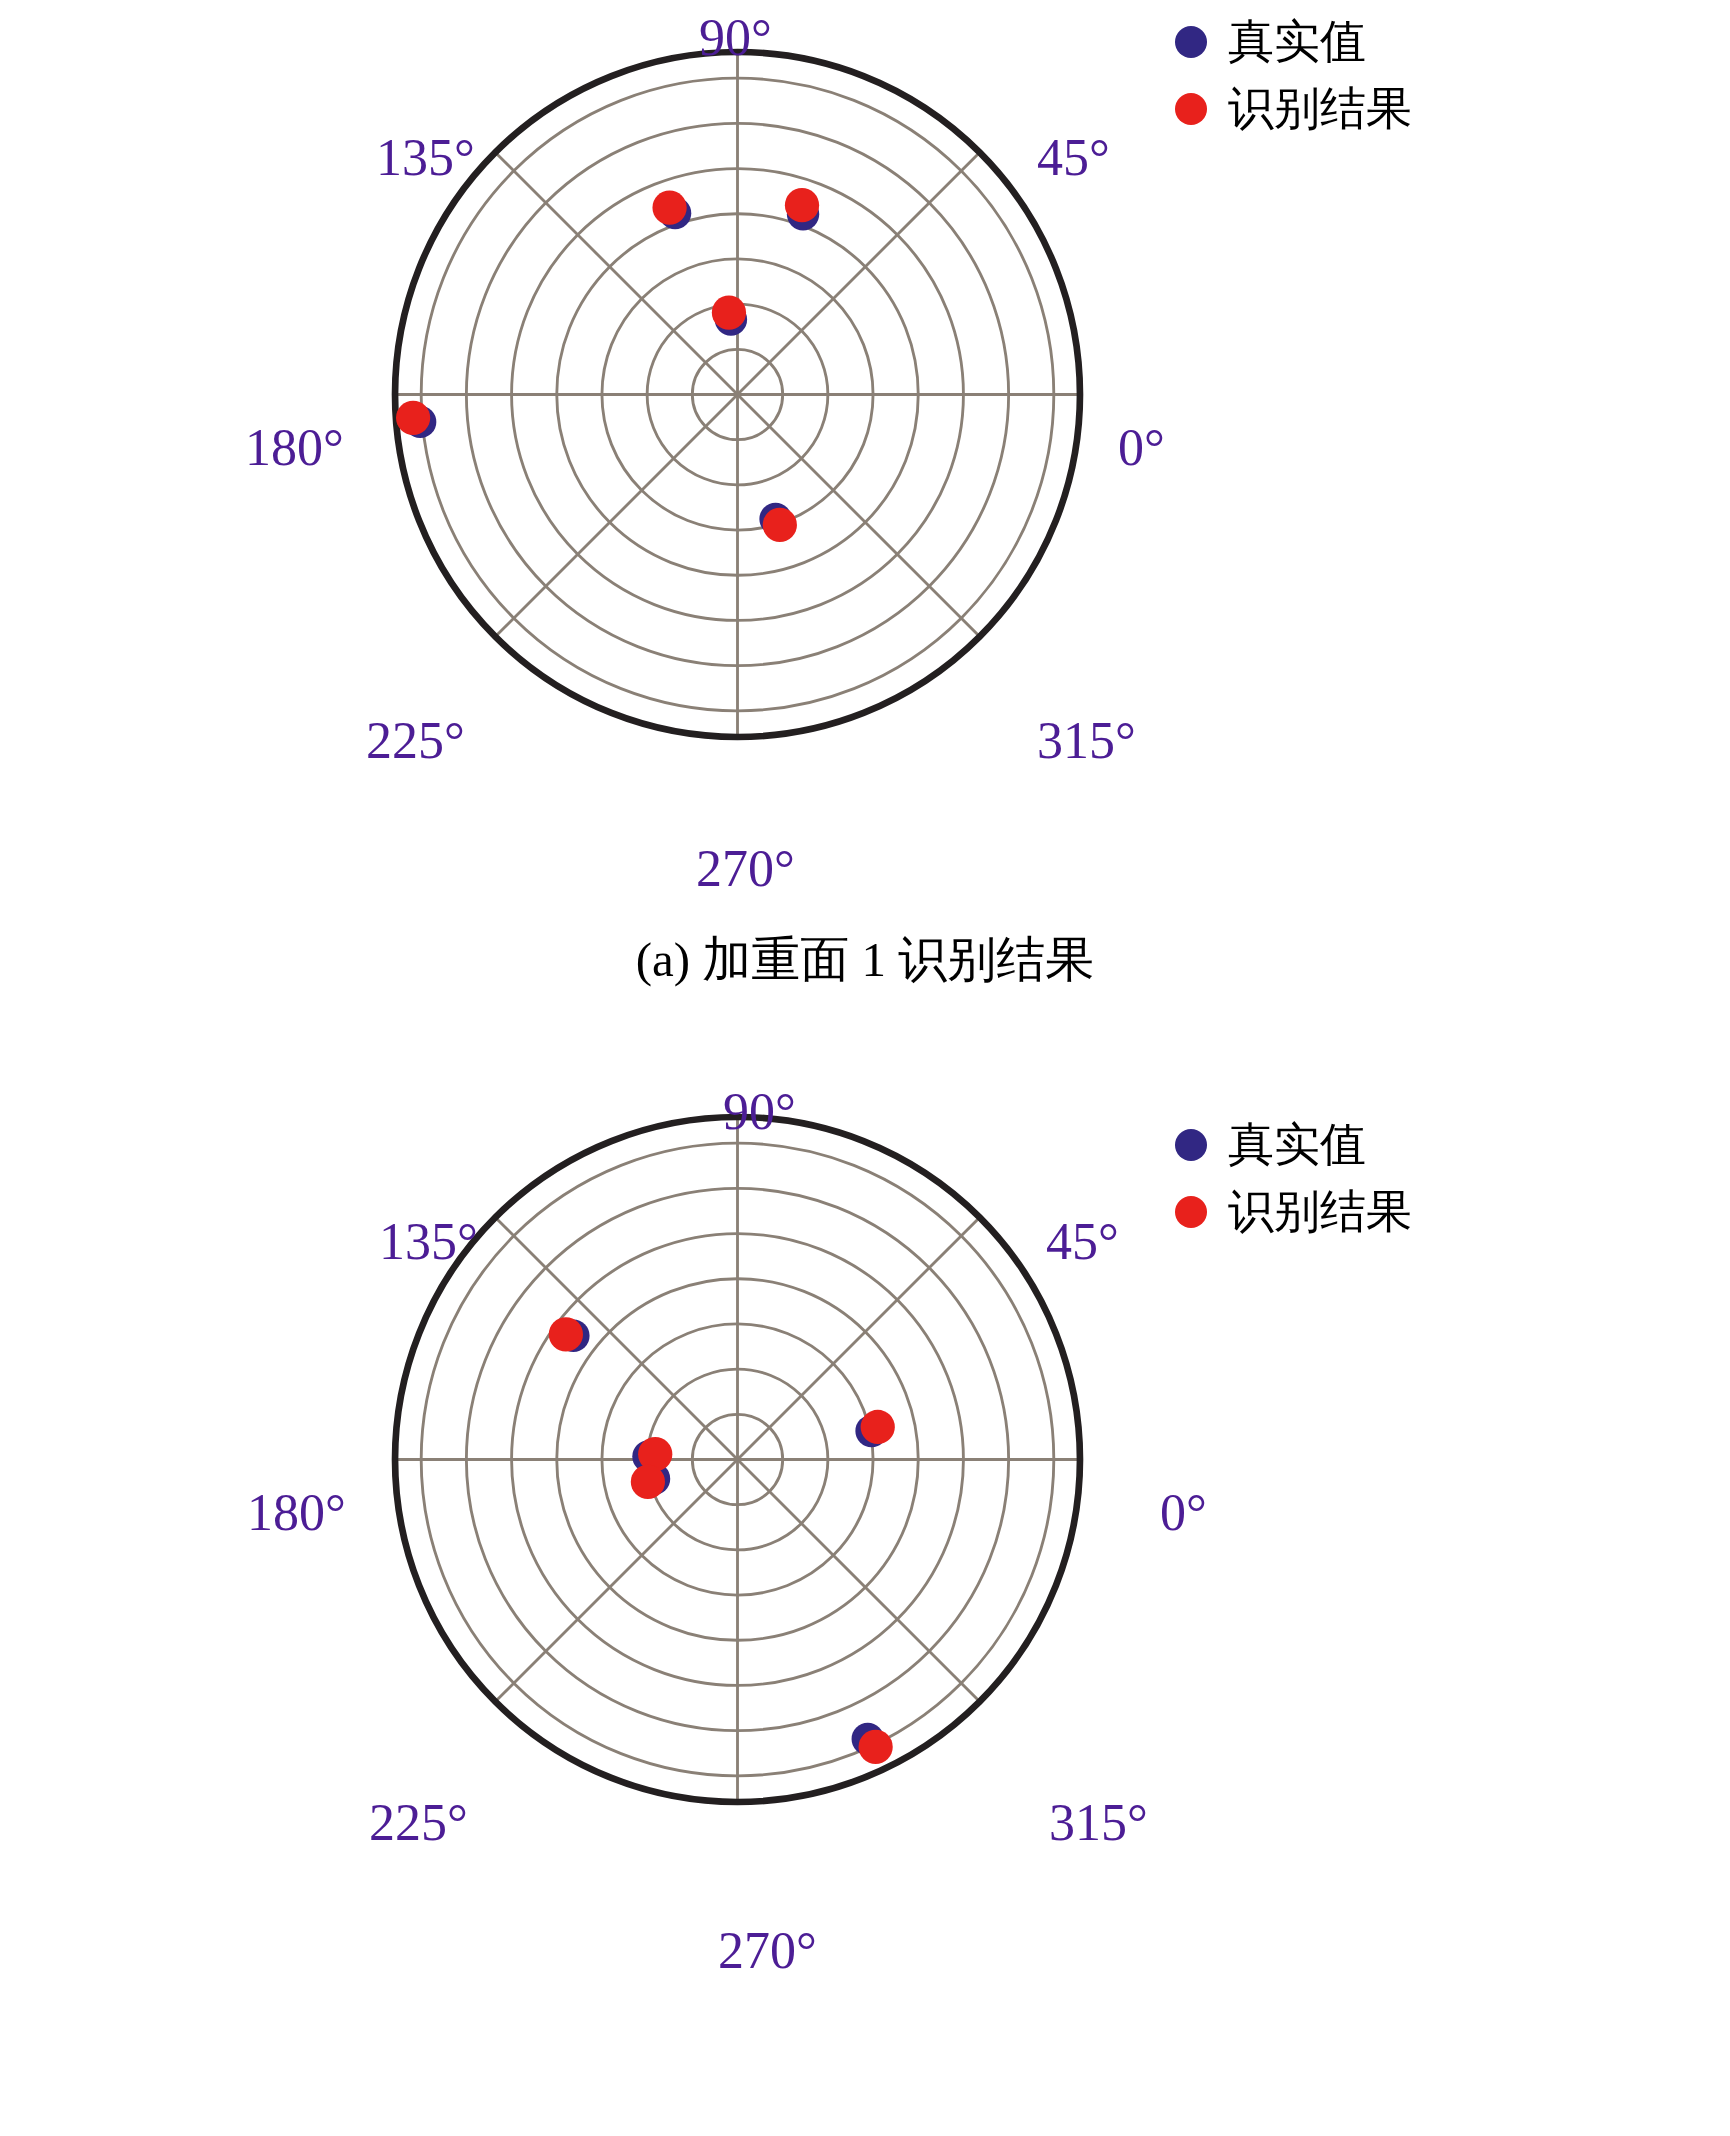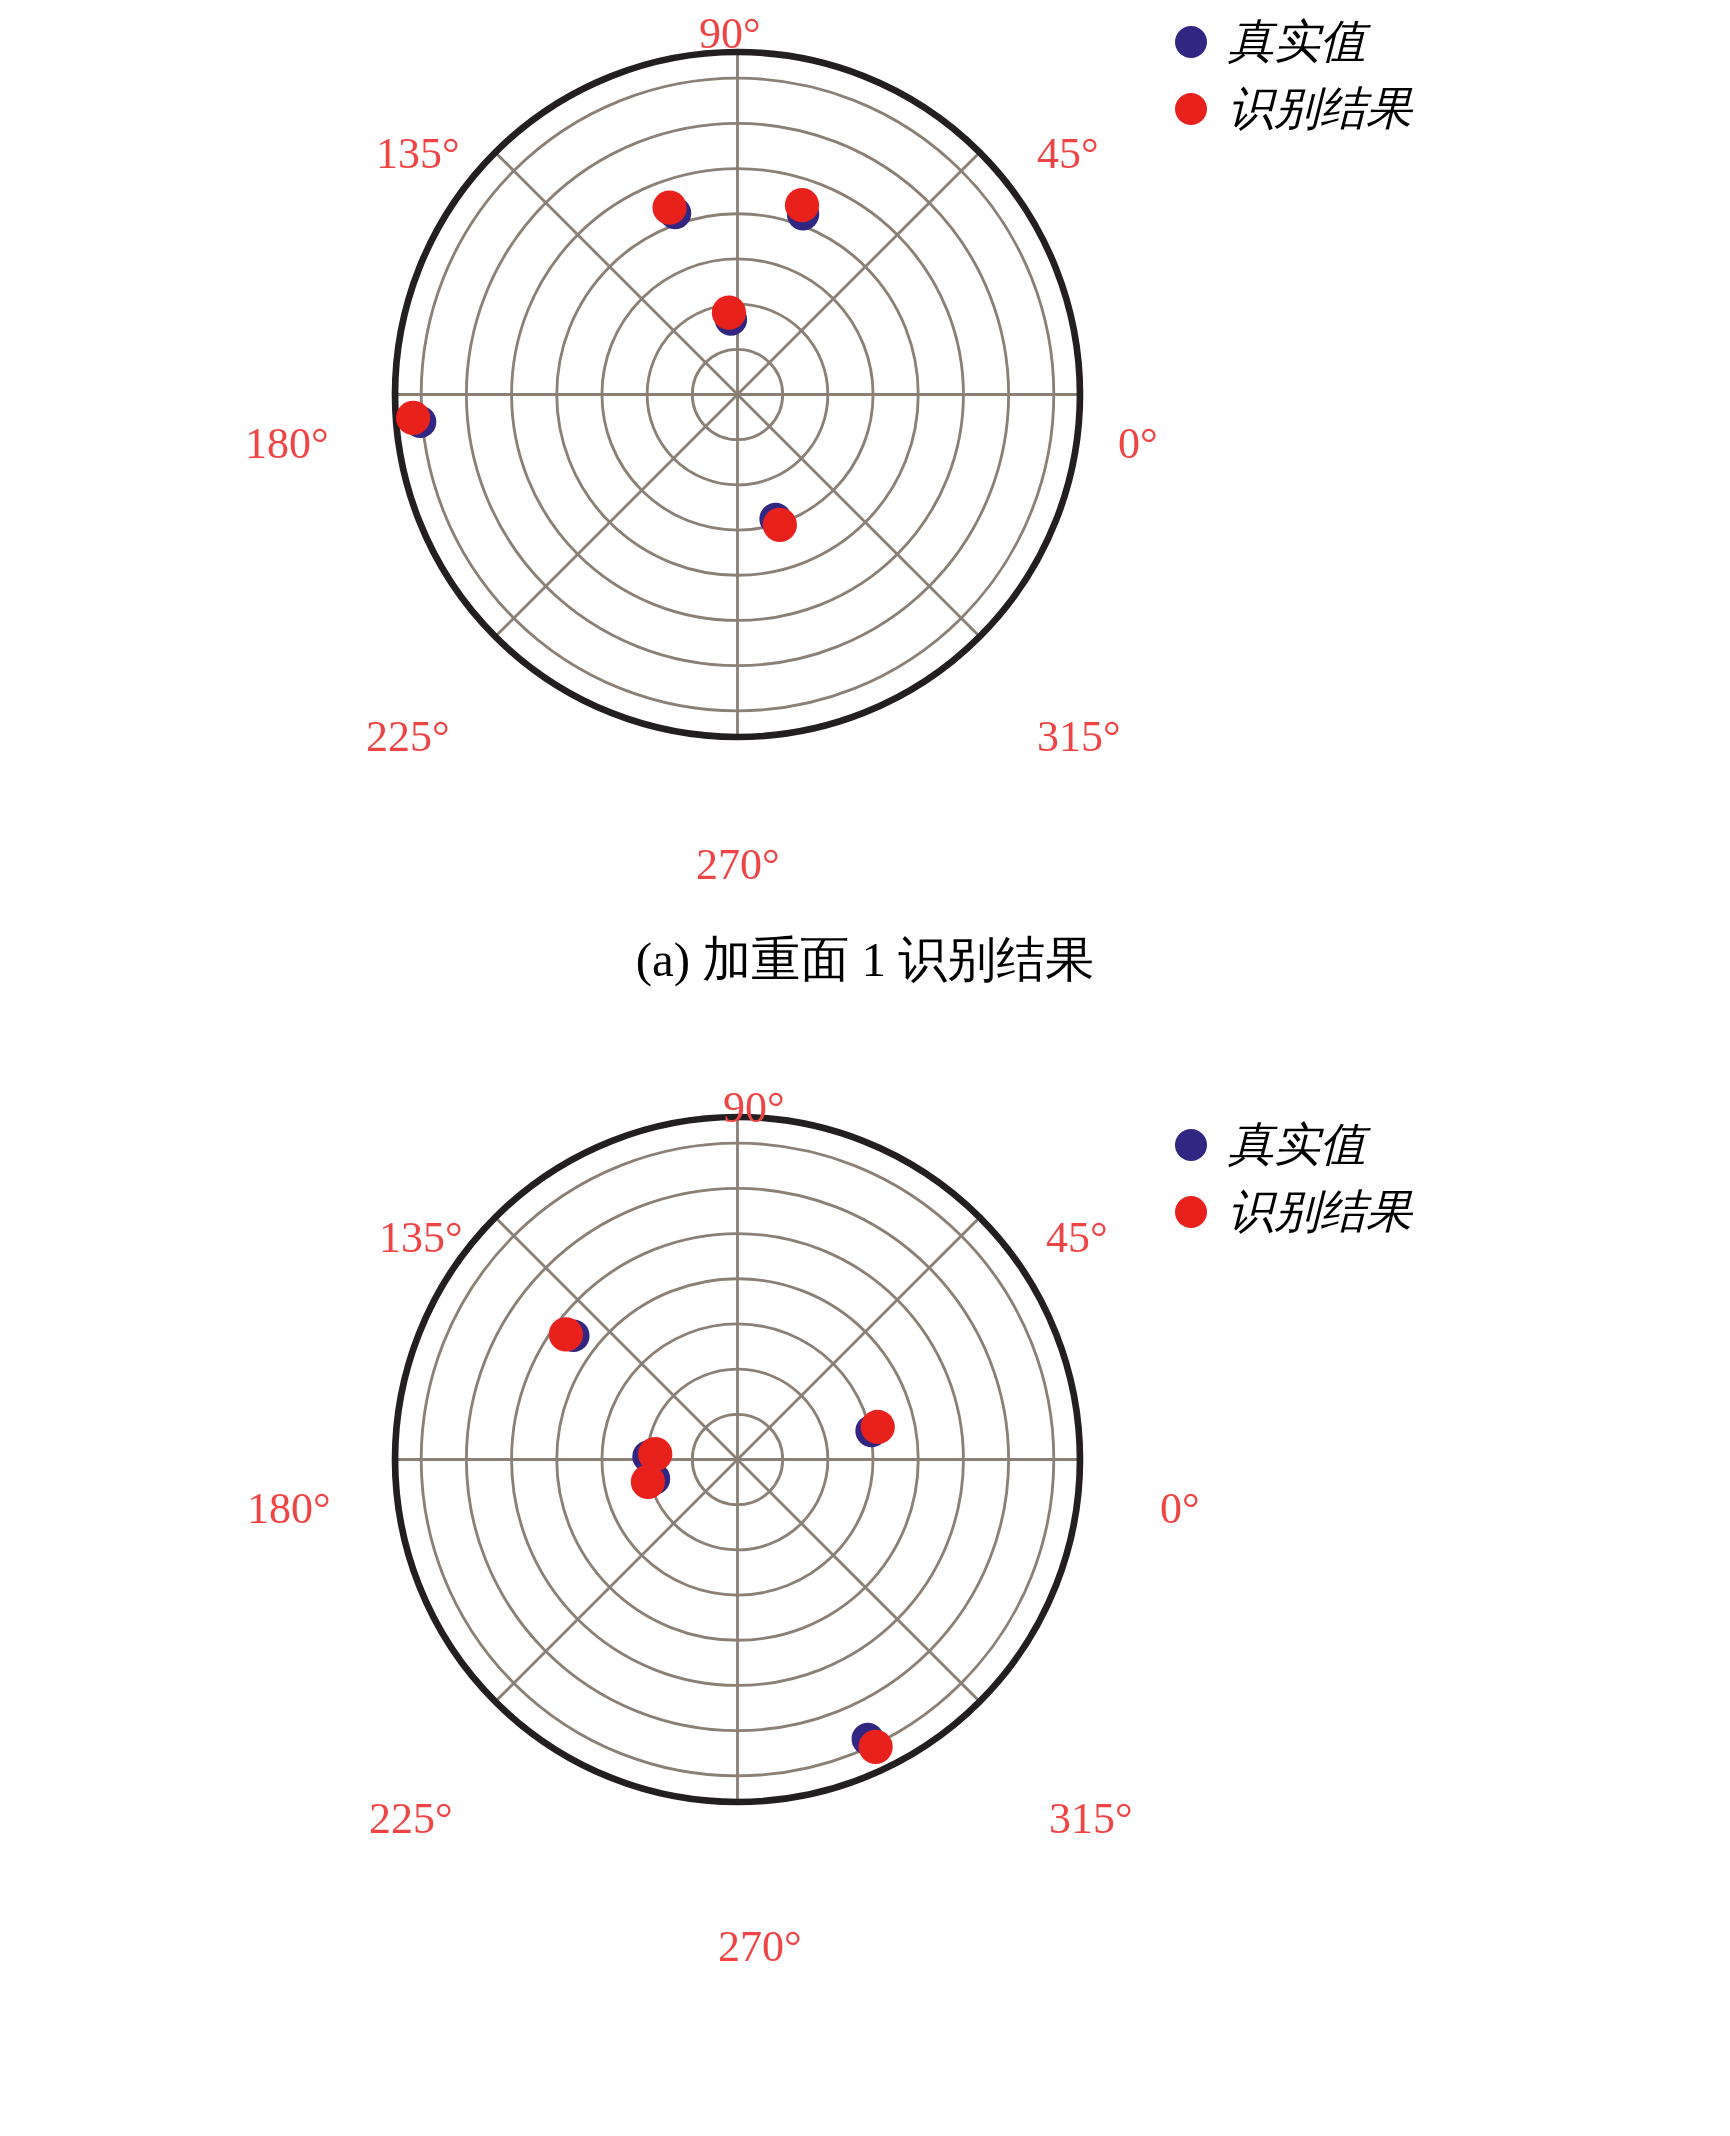--- a/index.html
+++ b/index.html
@@ -29,23 +29,23 @@
     top: 33px;
     width: 723px;
     height: 723px;
   }
   .polar-svg {
     display: block;
   }
 
   .axis-label {
     position: absolute;
-    font-size: 44px;
-    font-family: "Liberation Serif", serif;
-    color: #ef4444;
+    font-size: 52px;
+    font-family: "Liberation Serif", serif;
+    color: #4c1d95;
     white-space: nowrap;
   }
 
   .legend {
     position: absolute;
     top: 19px;
     left: 1175px;
     width: 380px;
   }
   .legend-row {
@@ -58,21 +58,20 @@
     height: 32px;
     border-radius: 50%;
     display: inline-block;
     margin-right: 21px;
     flex: 0 0 auto;
   }
   .legend-text {
     font-size: 46px;
     font-family: "Liberation Serif", serif;
     line-height: 1;
-    font-style: italic;
   }
 
   .caption {
     position: absolute;
     width: 1730px;
     text-align: center;
     font-size: 49px;
     font-family: "Liberation Serif", serif;
   }
   .cap-a { top: 927px; left: 0; }

